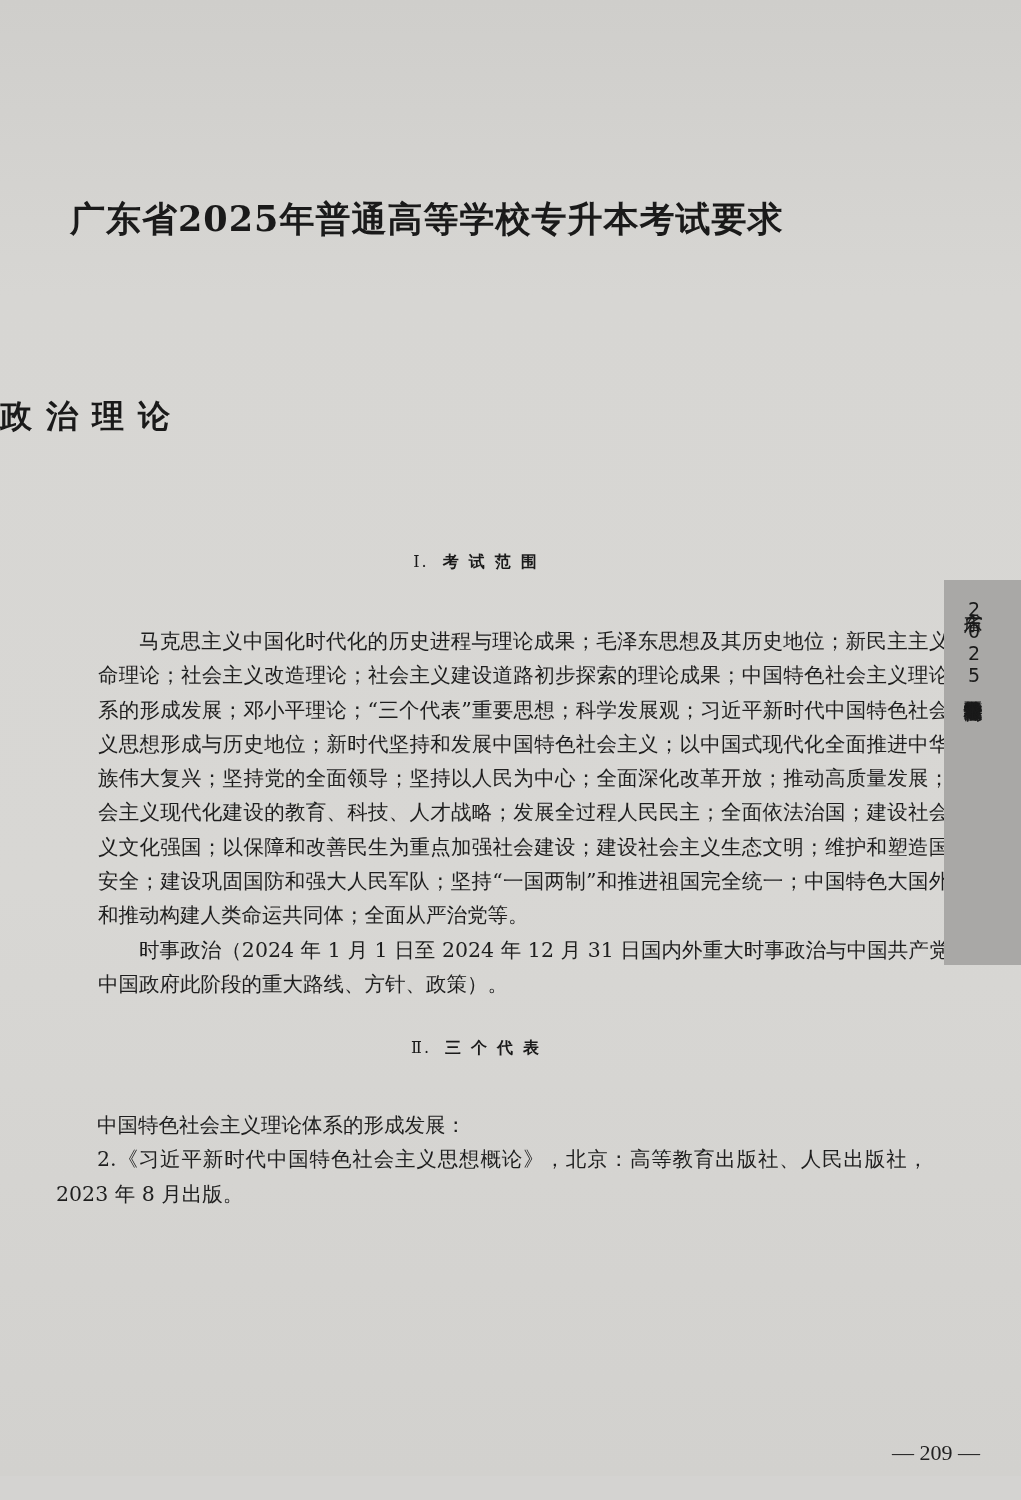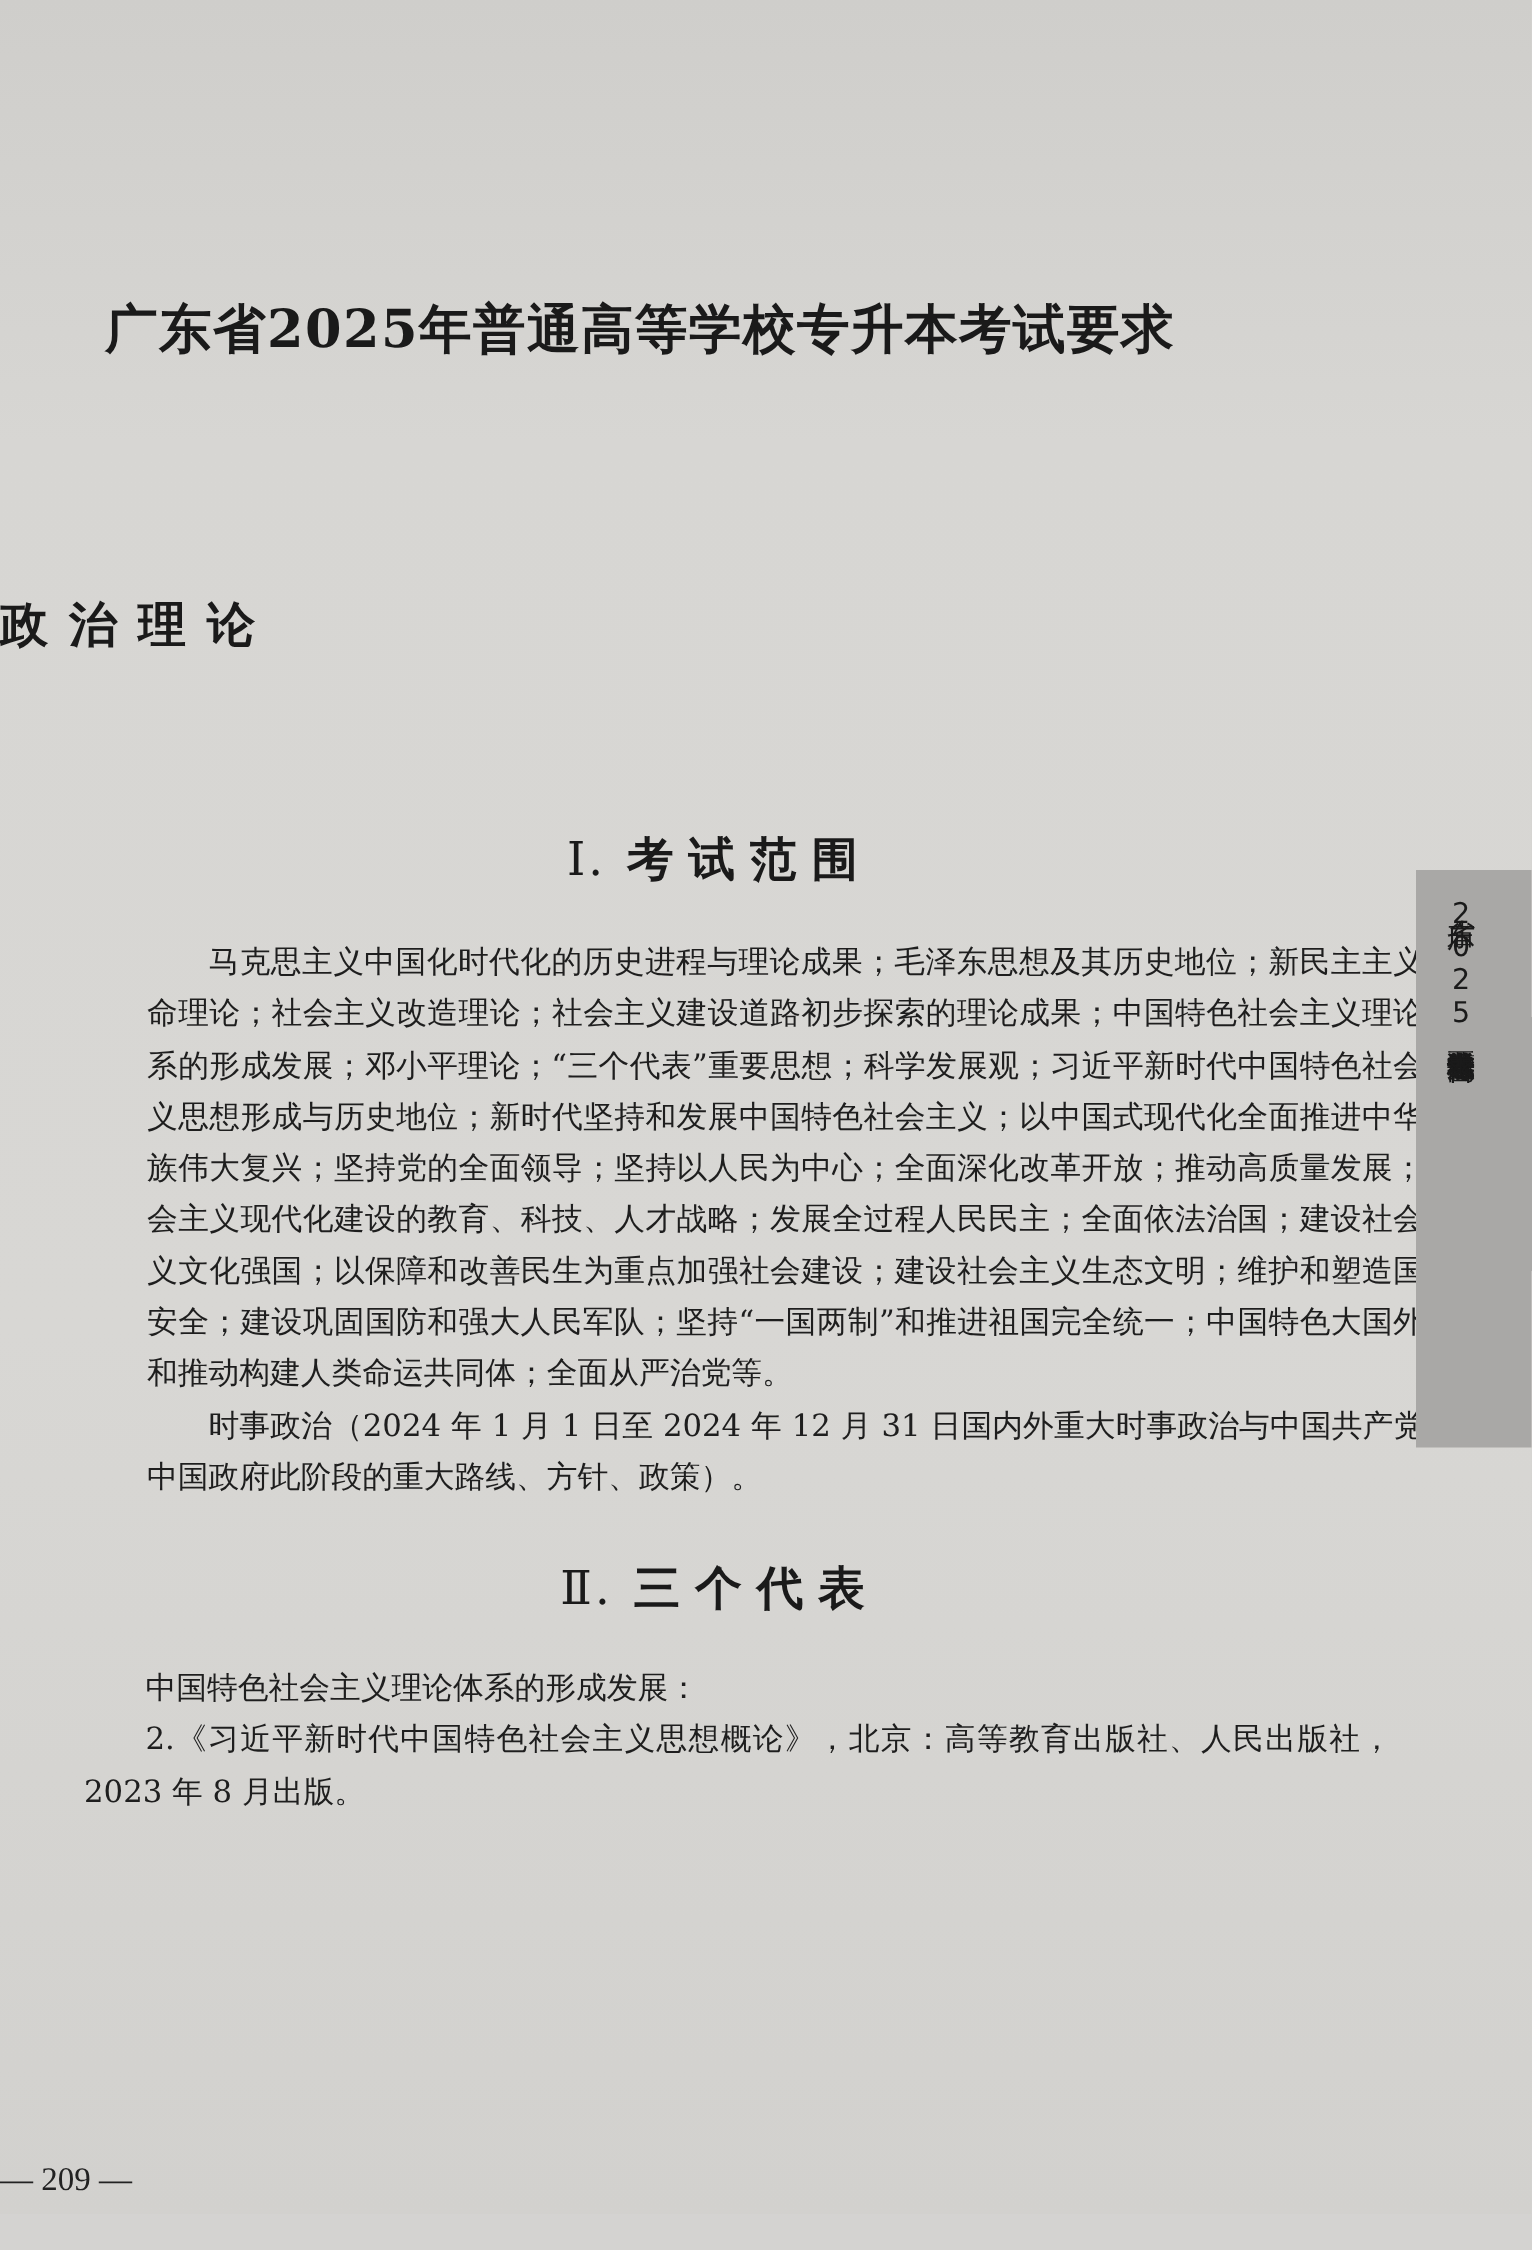--- a/index.html
+++ b/index.html
@@ -20,42 +20,42 @@
     font-size: 35px; letter-spacing: 1px; color: #1a1a1a;
     white-space: nowrap;
   }
   .subject-title {
     position: absolute; left: 0; width: 960px; top: 395px; text-align: left;
     font-family: "DejaVu Sans", sans-serif; font-weight: bold;
     font-size: 32px; letter-spacing: 14px; color: #1a1a1a;
   }
   .section-heading {
     position: absolute; left: 0; width: 960px; text-align: center;
-    font-family: "DejaVu Serif", serif; font-size: 31px; font-weight: bold;
+    font-family: "DejaVu Serif", serif; font-size: 16px; font-weight: bold;
     letter-spacing: 10px; color: #1a1a1a;
   }
   .section-heading .num { font-weight: normal; letter-spacing: 2px; margin-right: 14px; }
   .body-text {
     position: absolute; left: 56px; width: 872px;
     font-family: "DejaVu Serif", serif; font-size: 20.5px; line-height: 34.3px;
     text-align: justify; color: #1e1e1e;
   }
   .body-text p { margin: 0; text-indent: 41px; }
   .side-tab {
     position: absolute; left: 944px; top: 580px; width: 77px; height: 385px;
     background: #a9a8a6;
   }
   .side-tab-text {
     position: absolute; left: 18px; top: 18px; width: 24px;
     writing-mode: vertical-rl; text-orientation: upright;
     font-family: "DejaVu Sans", sans-serif; font-size: 19px; letter-spacing: 0px;
     color: #1a1a1a; line-height: 24px;
   }
   .page-number {
-    position: absolute; left: 0; width: 980px; top: 1440px; text-align: left;
+    position: absolute; left: 0; width: 980px; top: 1440px; text-align: right;
     font-family: "Liberation Serif", serif; font-size: 22px; color: #222;
   }
 </style>
 </head>
 <body>
 
 <div class="page">
 
   <div class="main-title">广东省2025年普通高等学校专升本考试要求</div>
 

